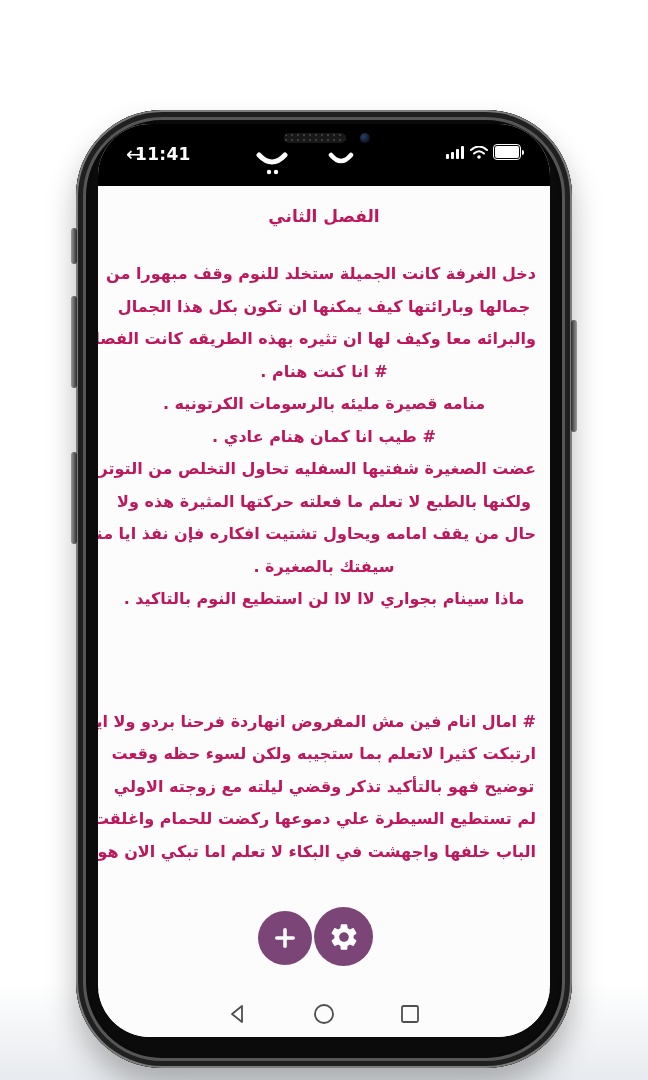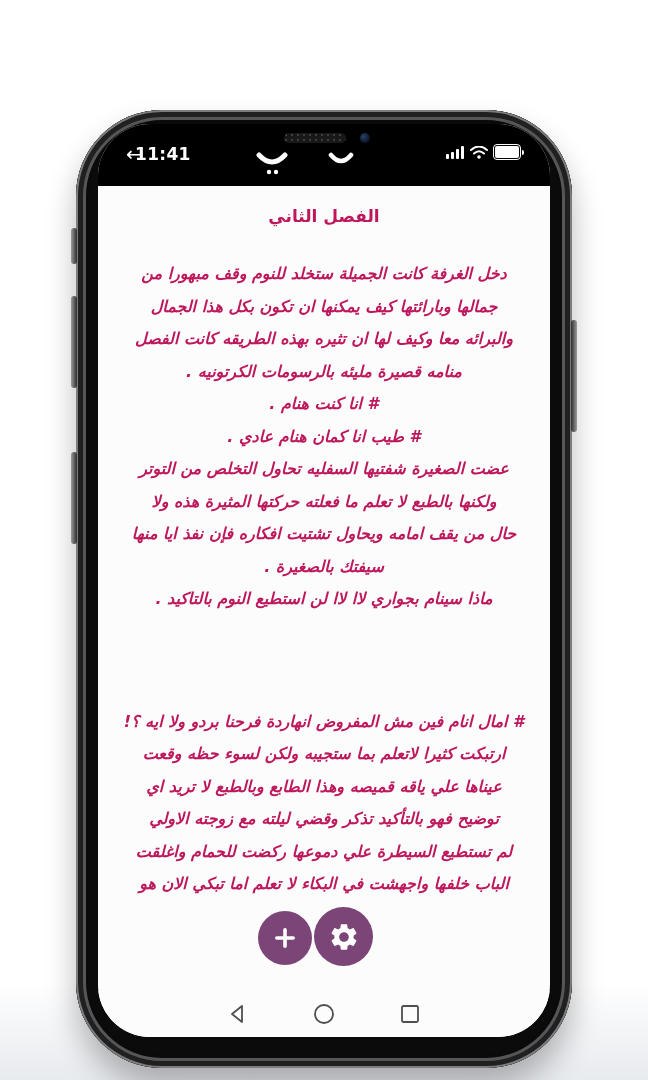--- a/index.html
+++ b/index.html
@@ -52,21 +52,21 @@
   .bat-nub{width:2px;height:5px;background:#fff;border-radius:0 2px 2px 0;margin-left:1px;}
   
   .content{
     position:absolute;top:62px;left:0;right:0;height:806px;overflow:hidden;
     direction:rtl;text-align:center;color:#be185d;font-weight:700;
     padding:14px 14px 0;box-sizing:border-box;font-size:16px;
   }
   .chapter-title{line-height:32px;font-size:17px;}
   .gap-small{height:26px;}
   .gap-big{height:90px;}
-  .t-line{line-height:32.5px;white-space:nowrap;font-style:italic;}
+  .t-line{line-height:32.5px;white-space:nowrap;}
   
   .fab{position:absolute;border-radius:50%;background:#7b4577;
     display:flex;align-items:center;justify-content:center;cursor:pointer;}
   .fab-plus{left:160px;top:787px;width:54px;height:54px;}
   .fab-gear{left:216px;top:783px;width:59px;height:59px;}
   
   .navbar{position:absolute;bottom:0;left:0;right:0;height:46px;
     display:flex;align-items:center;justify-content:center;gap:62px;background:#fcfcfc;}
   .nav-btn{display:flex;align-items:center;justify-content:center;cursor:pointer;}
 </style>
@@ -118,34 +118,33 @@
         </div>
       </div>
 
       <div class="content">
         <div class="chapter-title">الفصل الثاني</div>
         <div class="gap-small"></div>
         <div>
             <div class="t-line">دخل الغرفة كانت الجميلة ستخلد للنوم وقف مبهورا من</div>
             <div class="t-line">جمالها وبارائتها كيف يمكنها ان تكون بكل هذا الجمال</div>
             <div class="t-line">والبرائه معا وكيف لها ان تثيره بهذه الطريقه كانت الفصل</div>
+            <div class="t-line"># انا كنت هنام .</div>
             <div class="t-line">منامه قصيرة مليئه بالرسومات الكرتونيه .</div>
-            <div class="t-line"># انا كنت هنام .</div>
             <div class="t-line"># طيب انا كمان هنام عادي .</div>
             <div class="t-line">عضت الصغيرة شفتيها السفليه تحاول التخلص من التوتر</div>
             <div class="t-line">ولكنها بالطبع لا تعلم ما فعلته حركتها المثيرة هذه ولا</div>
             <div class="t-line">حال من يقف امامه ويحاول تشتيت افكاره فإن نفذ ايا منها</div>
             <div class="t-line">سيفتك بالصغيرة .</div>
             <div class="t-line">ماذا سينام بجواري لاا لاا لن استطيع النوم بالتاكيد .</div>
           </div>
         <div class="gap-big"></div>
         <div>
             <div class="t-line"># امال انام فين مش المفروض انهاردة فرحنا بردو ولا ايه ؟!</div>
             <div class="t-line">ارتبكت كثيرا لاتعلم بما ستجيبه ولكن لسوء حظه وقعت</div>
-            <div class="t-line">عيناها علي ياقه قميصه وهذا الطابع وبالطبع لا تريد اي</div>
             <div class="t-line">توضيح فهو بالتأكيد تذكر وقضي ليلته مع زوجته الاولي</div>
             <div class="t-line">لم تستطيع السيطرة علي دموعها ركضت للحمام واغلقت</div>
             <div class="t-line">الباب خلفها واجهشت في البكاء لا تعلم اما تبكي الان هو</div>
           </div>
       </div>
 
       <div class="fab fab-plus">
         <svg width="26" height="26" viewBox="0 0 26 26">
           <rect x="11.2" y="3" width="3.6" height="20" rx="1.8" fill="#fff"></rect>
           <rect x="3" y="11.2" width="20" height="3.6" rx="1.8" fill="#fff"></rect>

